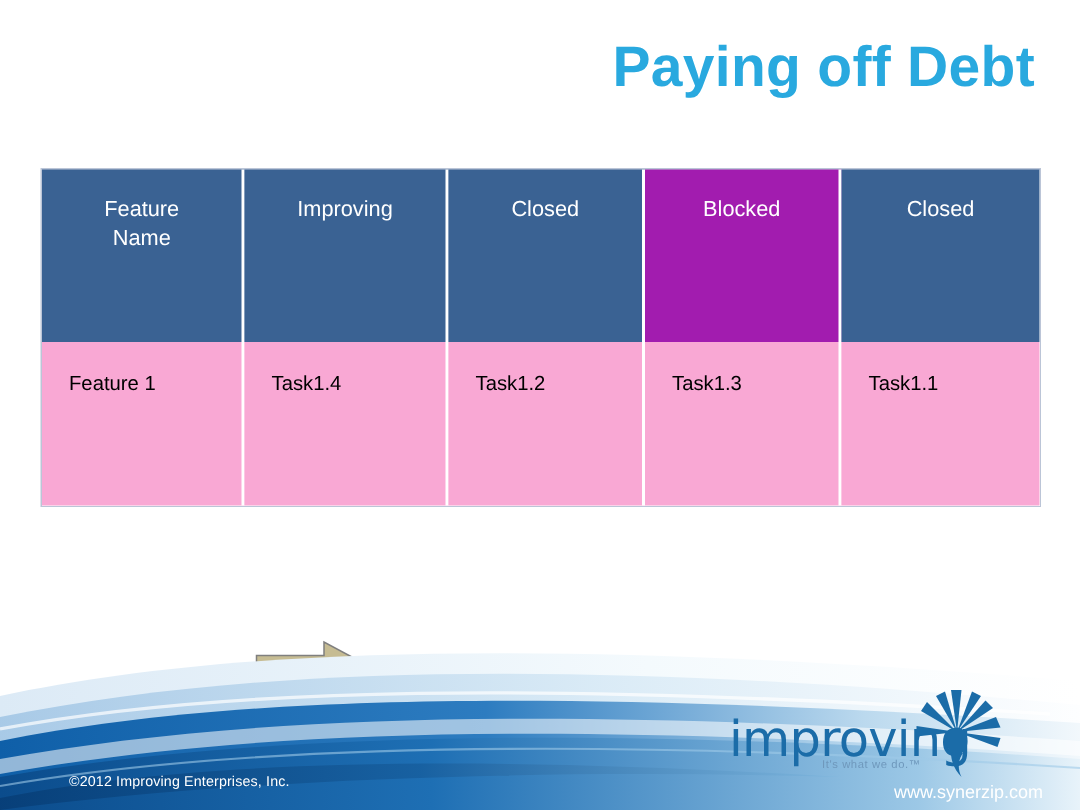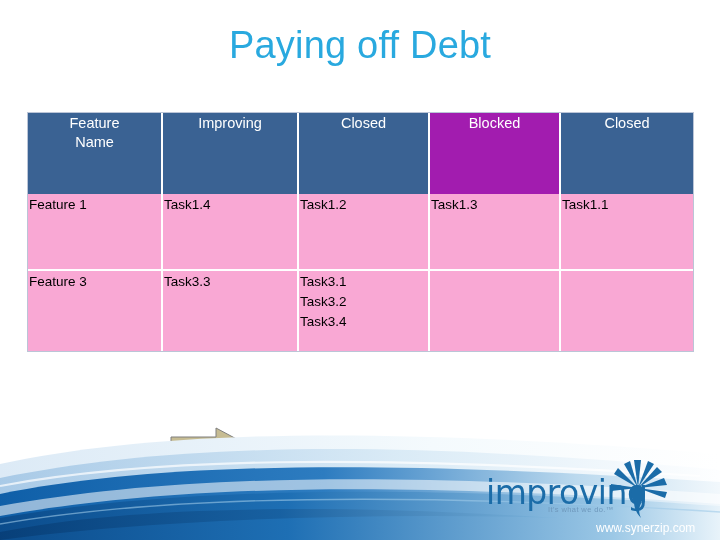--- a/index.html
+++ b/index.html
@@ -17,42 +17,42 @@
     overflow: hidden;
     background: #ffffff;
   }
 
   
   #slide-title {
     position: absolute;
     left: 30px;
     top: 22px;
     width: 660px;
-    text-align: center;
+    text-align: right;
     font-size: 38px;
     line-height: 46px;
     color: #29A9DF;
-    font-weight: normal;
+    font-weight: bold;
     letter-spacing: 0.2px;
     white-space: nowrap;
   }
 
   
   #status-table {
     position: absolute;
     left: 28px;
     top: 113px;
     width: 665px;
     border-collapse: separate;
     border-spacing: 0;
     table-layout: fixed;
     box-shadow: 0 0 0 1px rgba(60,90,140,0.35);
   }
   #status-table td, #status-table th {
-    padding: 1px;
+    padding: 18px;
     margin: 0;
     border-right: 2px solid #ffffff;
     border-bottom: 2px solid #ffffff;
     vertical-align: top;
     overflow: hidden;
   }
   #status-table tr > *:last-child { border-right: none; }
   #status-table tr:last-child > * { border-bottom: none; }
 
   col.c-feature  { width: 135px; }
@@ -223,33 +223,20 @@
         </td>
         <td>
           <span class="task-line">Task1.3</span>
         </td>
         <td>
           <span class="task-line">Task1.1</span>
         </td>
       </tr>
 
 
-      <tr class="row-shade-dark r3">
-        <td class="feature-cell">Feature  3</td>
-        <td>
-          <span class="task-line">Task3.3</span>
-        </td>
-        <td>
-          <span class="task-line">Task3.1</span>
-          <span class="task-line">Task3.2</span>
-          <span class="task-line">Task3.4</span>
-        </td>
-        <td></td>
-        <td></td>
-      </tr>
 
     </tbody>
   </table>
 
   <svg id="progress-arrow" viewBox="0 0 82 38">
     <polygon points="5,13 50,13 50,4 78,19 50,34 50,25 5,25" fill="#9a9a9a" opacity="0.55" transform="translate(3,3)"></polygon>
     <polygon points="5,13 50,13 50,4 78,19 50,34 50,25 5,25" fill="#C6BC93" stroke="#7F7F7F" stroke-width="1"></polygon>
   </svg>
 
   <svg id="wave-band" viewBox="0 0 720 120" preserveAspectRatio="none">
@@ -291,20 +278,21 @@
     <path d="M0,86 C170,56 380,50 720,74 L720,84 C380,60 170,66 0,96 Z" fill="#ffffff" opacity="0.55"></path>
 
     <path d="M0,98 C160,70 390,62 720,86 L720,120 L0,120 Z" fill="url(#gw2)"></path>
 
     <path d="M0,112 C120,88 300,82 560,98 C360,92 150,100 0,120 Z" fill="url(#gw3)" opacity="0.9"></path>
 
     <path d="M0,66 C150,38 360,34 700,56" stroke="#ffffff" stroke-width="2.2" fill="none" opacity="0.7"></path>
     <path d="M0,104 C150,78 380,70 720,92" stroke="#9FC9E8" stroke-width="1.4" fill="none" opacity="0.6"></path>
   </svg>
 
+  <div id="copyright">©2012 Improving Enterprises, Inc.</div>
 
   <div id="logo">
     <div id="logo-word">improving</div>
     <div id="logo-tagline">It's what we do.™</div>
     <svg id="logo-burst" viewBox="0 0 62 62">
       <g fill="#1B6CA8">
         <path d="M30,30 L26,2 L33,2 Z"></path>
         <path d="M30,30 L16,6 L22,3 Z"></path>
         <path d="M30,30 L6,16 L10,10 Z"></path>
         <path d="M30,30 L3,26 L3,33 Z"></path>

